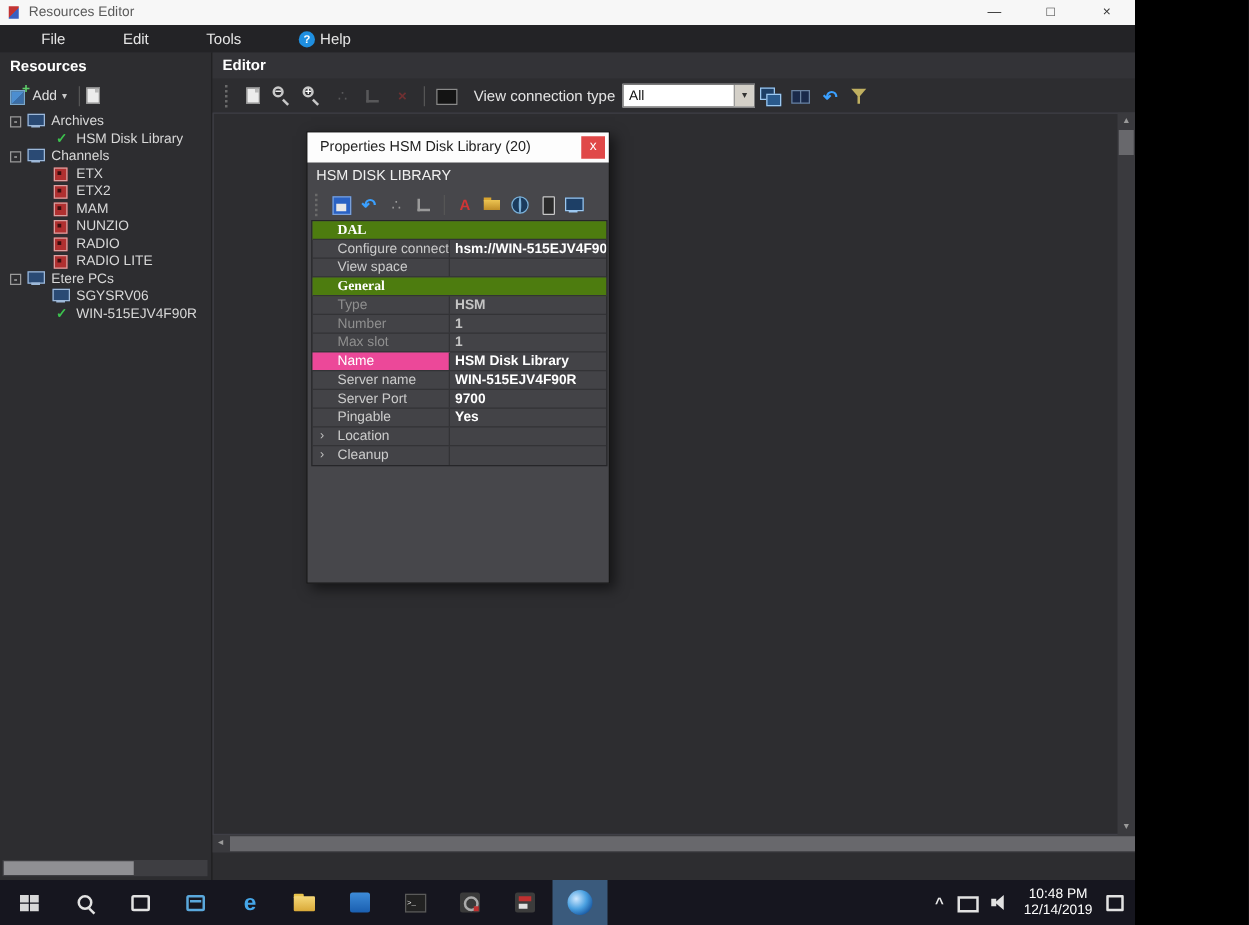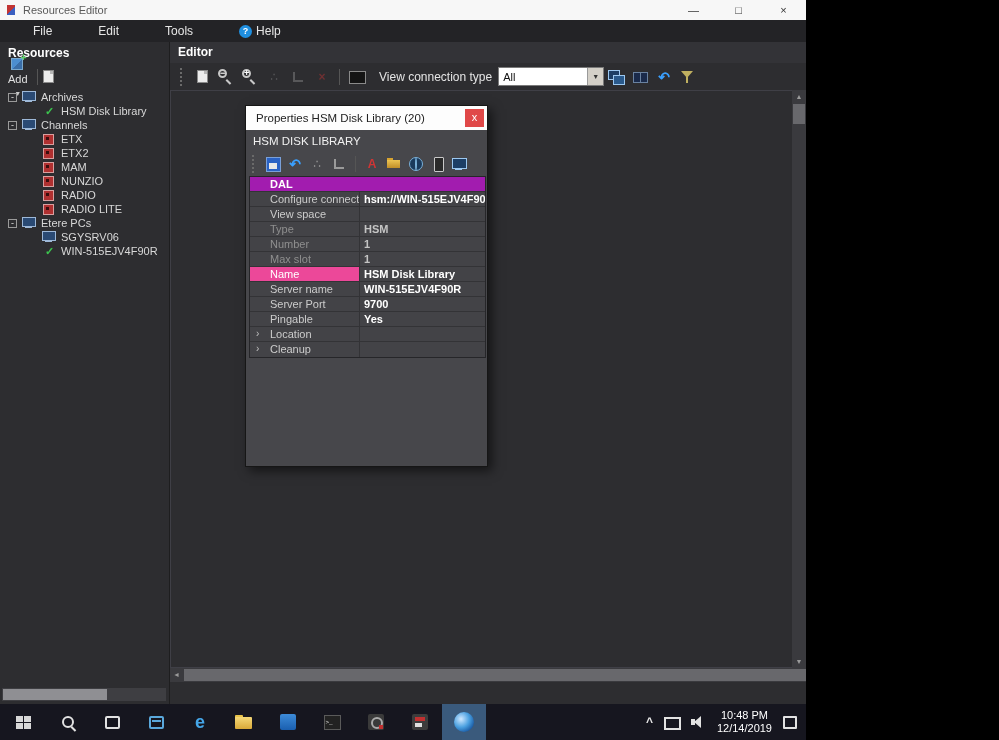--- a/index.html
+++ b/index.html
@@ -1,37 +1,37 @@
 <!DOCTYPE html>
 <html><head>
 <meta charset="utf-8">
 <style>
   * { margin:0; padding:0; box-sizing:border-box; }
   html,body { width:999px; height:740px; overflow:hidden; }
   body { font-family:"Liberation Sans", sans-serif; background:#000; }
-  .app { position:relative; width:806px; height:740px; background:#2d2d30; overflow:hidden; }
+  .app { position:relative; width:908px; height:740px; background:#2d2d30; overflow:hidden; }
 
   
   .titlebar { position:absolute; left:0; top:0; width:100%; height:20px; background:#f7f7f7; display:flex; align-items:center; }
   .app-icon { width:12px; height:12px; margin:0 6px 0 5px; position:relative; }
   .app-icon::before { content:""; position:absolute; inset:1px 2px; background:linear-gradient(135deg,#c23434 50%,#3a5fc0 50%); }
   .win-title { font-size:11px; color:#5a5a5a; }
   .win-controls { margin-left:auto; display:flex; height:20px; }
   .win-btn { width:45px; text-align:center; line-height:20px; font-size:11px; color:#333; cursor:default; }
 
   
   .menubar { position:absolute; left:0; top:20px; width:100%; height:22px; background:#232326; display:flex; align-items:center; color:#e6e6e6; font-size:12px; }
   .menu-item { padding:0 13px; display:flex; align-items:center;margin-left:20px; }
   .help-icon { width:13px; height:13px; border-radius:50%; background:#1f8fe0; color:#fff; font-size:9px; font-weight:bold; text-align:center; line-height:13px; margin-right:4px; }
 
   
   .resources { position:absolute; left:0; top:42px; width:170px; height:662px; background:#2d2d30; border-right:1px solid #1e1e1f; }
   .res-title { padding:4px 8px; color:#fff; font-weight:bold; font-size:12px; }
   .res-toolbar { height:25px; display:flex; align-items:center; padding:0 4px; }
-  .add-btn { display:flex; align-items:center; gap:4px; color:#e0e0e0; font-size:11px; padding:2px 3px; border:1px solid transparent;flex-direction:column; }
+  .add-btn { display:flex; align-items:center; gap:4px; color:#e0e0e0; font-size:11px; padding:2px 3px; border:1px solid transparent; }
   .add-ico { width:14px; height:13px; position:relative; }
   .add-ico::before { content:""; position:absolute; left:0; top:2px; width:10px; height:10px; background:linear-gradient(135deg,#4c8ed0 50%,#3a6ea8 50%); border:1px solid #7aa8cc; }
   .add-ico::after { content:"+"; position:absolute; right:-2px; top:-5px; color:#5fd06a; font-weight:bold; font-size:11px; }
   .dd-small { font-size:8px; color:#c8c8c8; }
   .tb-sep { width:1px; height:16px; background:#555; margin:0 5px; }
   .doc-ico { width:11px; height:13px; background:#ececec; border:1px solid #8a8a8a; position:relative; }
   .doc-ico::after { content:""; position:absolute; right:0; top:0; width:3px; height:3px; background:#b8b8b8; }
 
   .tree { position:absolute; left:0; top:48px; width:168px; }
   .tree-row { display:flex; align-items:center; height:14px; font-size:11px; color:#d8d8d8; white-space:nowrap; }
@@ -103,21 +103,21 @@
   .globe-ico::after { content:""; position:absolute; left:8px; top:2px; width:2px; height:14px; background:#7ab0d8; border-radius:50%; }
   .mobile-ico::before { content:""; position:absolute; left:5px; top:2px; width:8px; height:13px; border:1px solid #c8c8c8; background:#2a2a2a; border-radius:1px; }
   .monadd-ico::before { content:""; position:absolute; left:1px; top:3px; width:13px; height:9px; border:1px solid #9cc8f0; background:#1d3f66; }
   .monadd-ico::after { content:""; position:absolute; left:4px; top:13px; width:7px; height:2px; background:#9cc8f0; }
 
   .pgrid { position:absolute; left:3px; top:70px; width:237px; background:#434347; border:1px solid #262629; }
   .prow { position:relative; display:flex; height:15px; border-bottom:1px solid #333336; font-size:11px; }
   .prow:last-child { border-bottom:none; }
   .plabel { width:110px; color:#cccccc; padding-left:20px; line-height:14px; border-right:1px solid #333336; white-space:nowrap; overflow:hidden; flex:none; }
   .pvalue { flex:1; color:#ffffff; font-weight:bold; line-height:14px; padding-left:4px; white-space:nowrap; overflow:hidden; }
-  .prow.category { background:#a21caf; }
+  .prow.category { background:#4d7c0f;font-family:Liberation Serif, serif; }
   .cat-label { color:#fff; font-weight:bold; padding-left:20px; line-height:14px; }
   .prow.disabled .plabel { color:#8f8f8f; }
   .prow.disabled .pvalue { color:#c4c4c4; }
   .prow.selected .plabel { background:#ec4899; color:#fff; }
   .gutter { position:absolute; left:6px; top:0; font-size:10px; color:#c0c0c0; line-height:14px; }
 
   
   .taskbar { position:absolute; left:0; bottom:0; width:100%; height:36px; background:#16161f; display:flex; align-items:stretch; z-index:20; }
   .tb-btn { width:44px; display:flex; align-items:center; justify-content:center; flex:none; }
   .tb-btn.start { width:46px; }
@@ -335,20 +335,23 @@
         <span class="cat-label">DAL</span>
       </div>
       <div class="prow">
         <span class="plabel">Configure connectio</span>
         <span class="pvalue">hsm://WIN-515EJV4F90</span>
       </div>
       <div class="prow">
         <span class="plabel">View space</span>
         <span class="pvalue"></span>
       </div>
+      <div class="prow category">
+        <span class="cat-label">General</span>
+      </div>
       <div class="prow disabled">
         <span class="plabel">Type</span>
         <span class="pvalue">HSM</span>
       </div>
       <div class="prow disabled">
         <span class="plabel">Number</span>
         <span class="pvalue">1</span>
       </div>
       <div class="prow disabled">
         <span class="plabel">Max slot</span>

